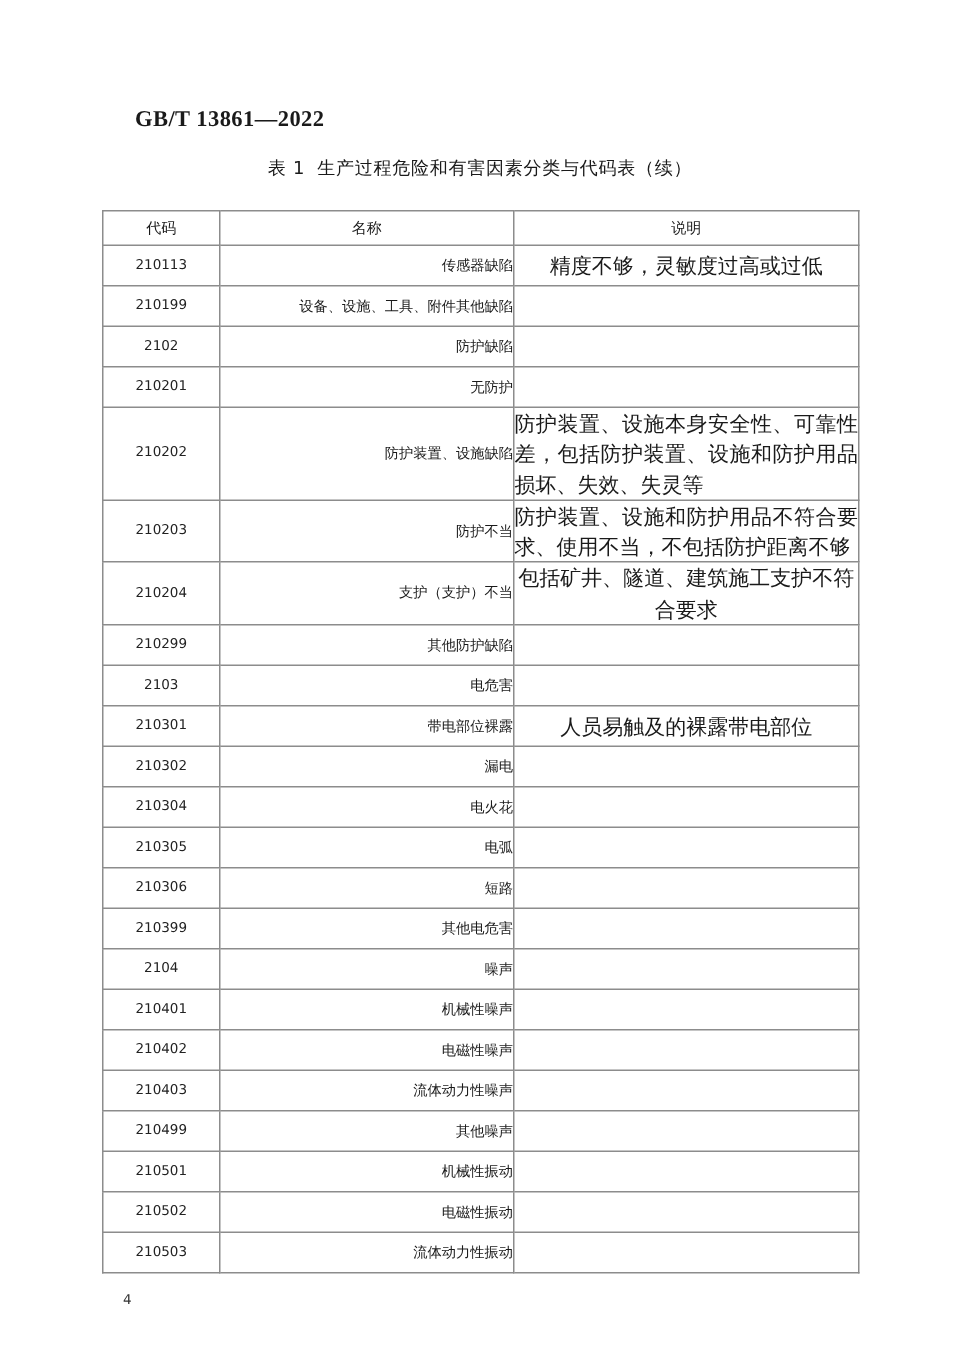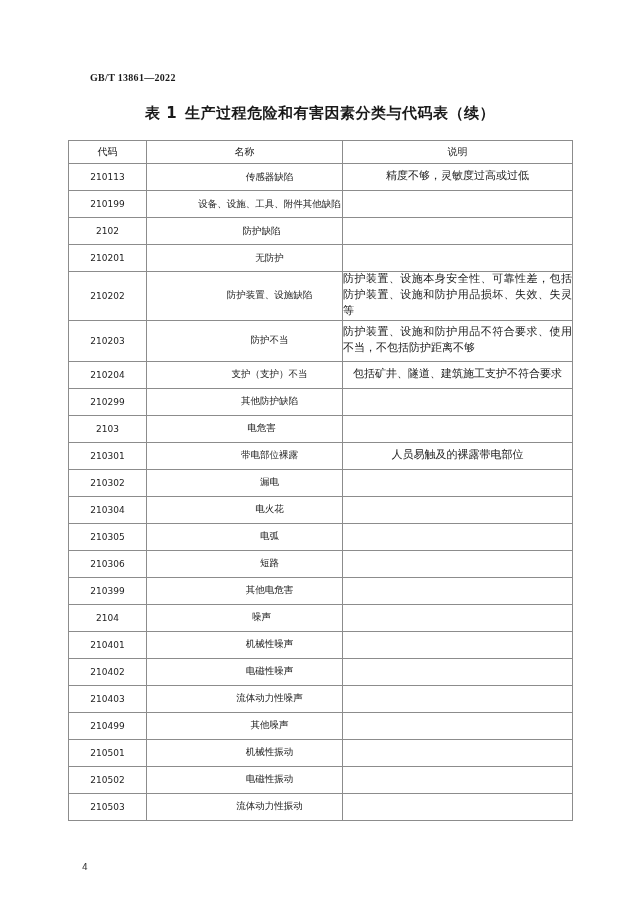--- a/index.html
+++ b/index.html
@@ -18,33 +18,33 @@
     position: relative;
     width: 640px;
     height: 905px;
     box-sizing: border-box;
     padding: 0 68px;
   }
   .std-code {
     position: absolute;
     left: 90px;
     top: 72px;
-    font-size: 10px;
+    font-size: 15px;
     font-weight: bold;
     letter-spacing: 0.3px;
     font-family: "Liberation Serif", serif;
   }
   .table-title {
     position: absolute;
     left: 0;
     right: 0;
     top: 104px;
     text-align: center;
-    font-size: 15px;
-    font-weight: bold;
+    font-size: 12px;
+    font-weight: normal;
     font-family: "DejaVu Sans", sans-serif;
     letter-spacing: 0.5px;
   }
   .table-title .num {
     margin-right: 8px;
   }
   table.grid {
     position: absolute;
     left: 68px;
     top: 140px;
@@ -78,28 +78,28 @@
     color: #222;
   }
   .cell-name {
     font-size: 9.5px;
     font-family: "DejaVu Sans", sans-serif;
     padding-left: 0;
     text-align: center;
   }
   .cell-name .inner {
     display: block;
-    text-align: center;
+    text-align: right;
     padding-left: 40px;
   }
   .cell-name.lvl1 .inner { padding-left: 34px; }
   .cell-name.lvl2 .inner { padding-left: 50px; }
   .cell-desc {
-    font-size: 11px;
-    font-family: Liberation Mono, monospace;
+    font-size: 14px;
+    font-family: Liberation Sans, sans-serif;
     line-height: 1.45;
     padding: 3px 8px;
     text-align: justify;
     text-align-last: left;
   }
   .cell-desc.center {
     text-align: center;
     text-align-last: center;
   }
   .tall2 { height: 40px; text-align: center; }

